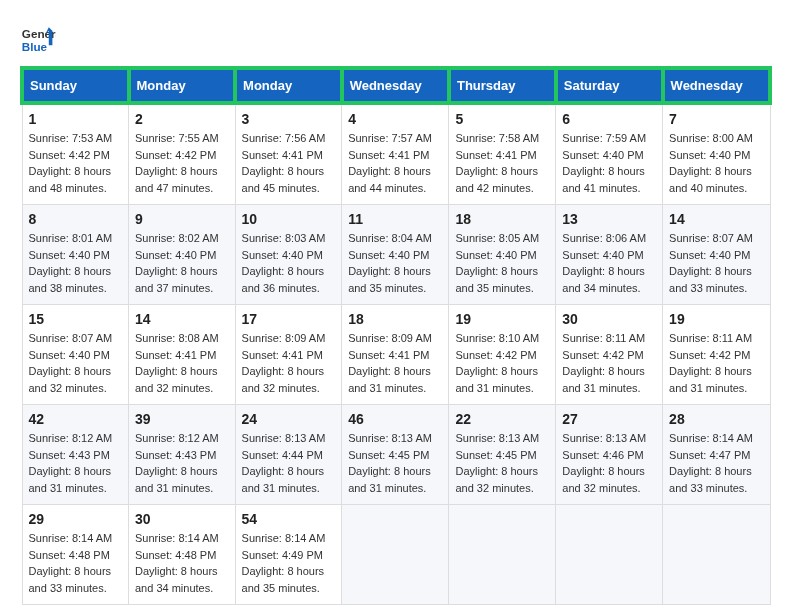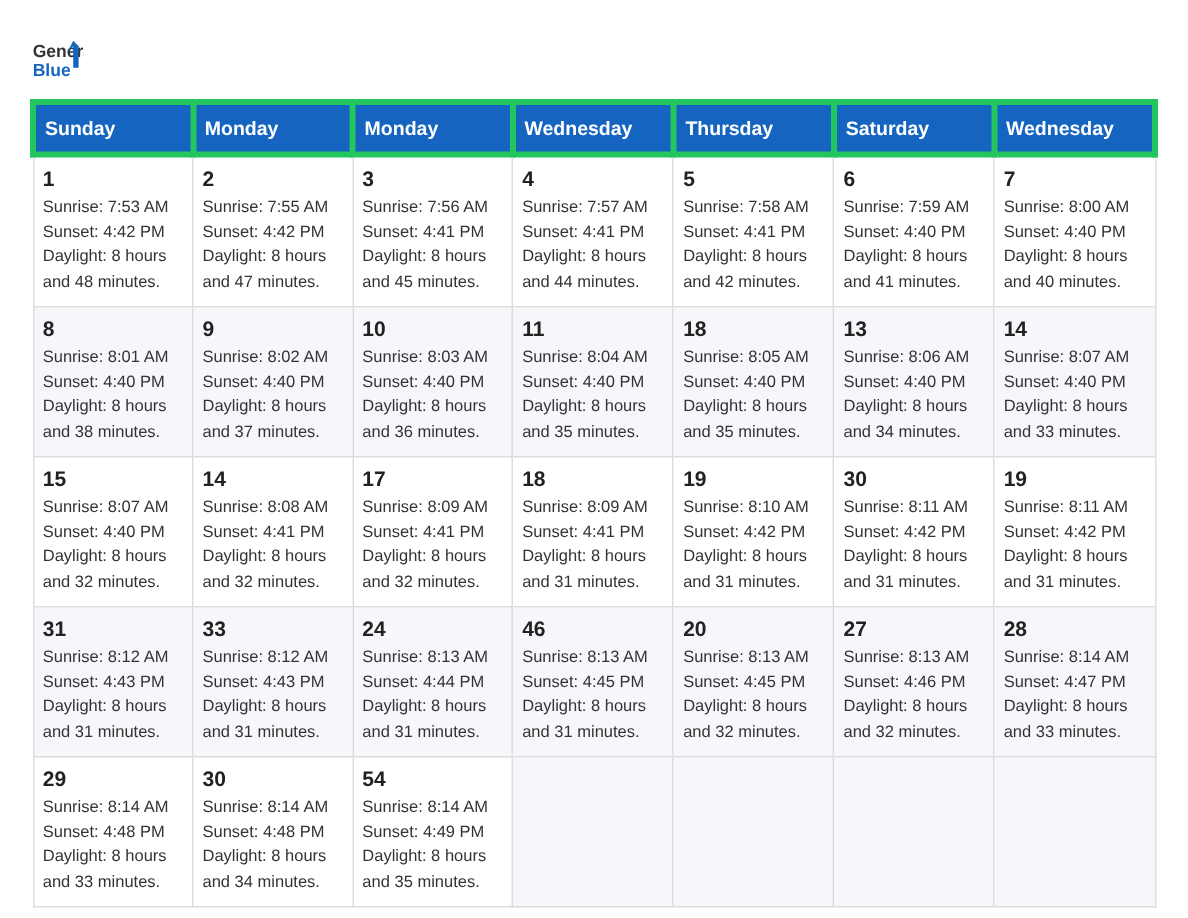--- a/index.html
+++ b/index.html
@@ -198,37 +198,37 @@
           <span class="day-number">30</span>
           <div class="day-info">Sunrise: 8:11 AM<br>Sunset: 4:42 PM<br>Daylight: 8 hours and 31 minutes.</div>
         </td>
         <td>
           <span class="day-number">19</span>
           <div class="day-info">Sunrise: 8:11 AM<br>Sunset: 4:42 PM<br>Daylight: 8 hours and 31 minutes.</div>
         </td>
       </tr>
       <tr>
         <td>
-          <span class="day-number">31</span>
+          <span class="day-number">42</span>
           <div class="day-info">Sunrise: 8:12 AM<br>Sunset: 4:43 PM<br>Daylight: 8 hours and 31 minutes.</div>
         </td>
         <td>
-          <span class="day-number">33</span>
+          <span class="day-number">39</span>
           <div class="day-info">Sunrise: 8:12 AM<br>Sunset: 4:43 PM<br>Daylight: 8 hours and 31 minutes.</div>
         </td>
         <td>
           <span class="day-number">24</span>
           <div class="day-info">Sunrise: 8:13 AM<br>Sunset: 4:44 PM<br>Daylight: 8 hours and 31 minutes.</div>
         </td>
         <td>
           <span class="day-number">46</span>
           <div class="day-info">Sunrise: 8:13 AM<br>Sunset: 4:45 PM<br>Daylight: 8 hours and 31 minutes.</div>
         </td>
         <td>
-          <span class="day-number">20</span>
+          <span class="day-number">22</span>
           <div class="day-info">Sunrise: 8:13 AM<br>Sunset: 4:45 PM<br>Daylight: 8 hours and 32 minutes.</div>
         </td>
         <td>
           <span class="day-number">27</span>
           <div class="day-info">Sunrise: 8:13 AM<br>Sunset: 4:46 PM<br>Daylight: 8 hours and 32 minutes.</div>
         </td>
         <td>
           <span class="day-number">28</span>
           <div class="day-info">Sunrise: 8:14 AM<br>Sunset: 4:47 PM<br>Daylight: 8 hours and 33 minutes.</div>
         </td>

